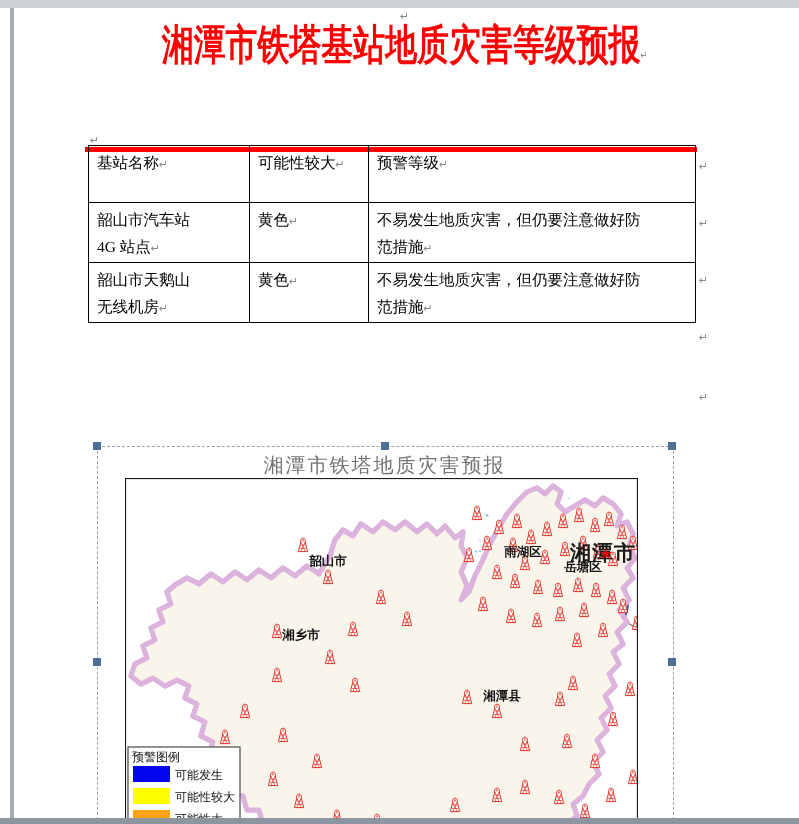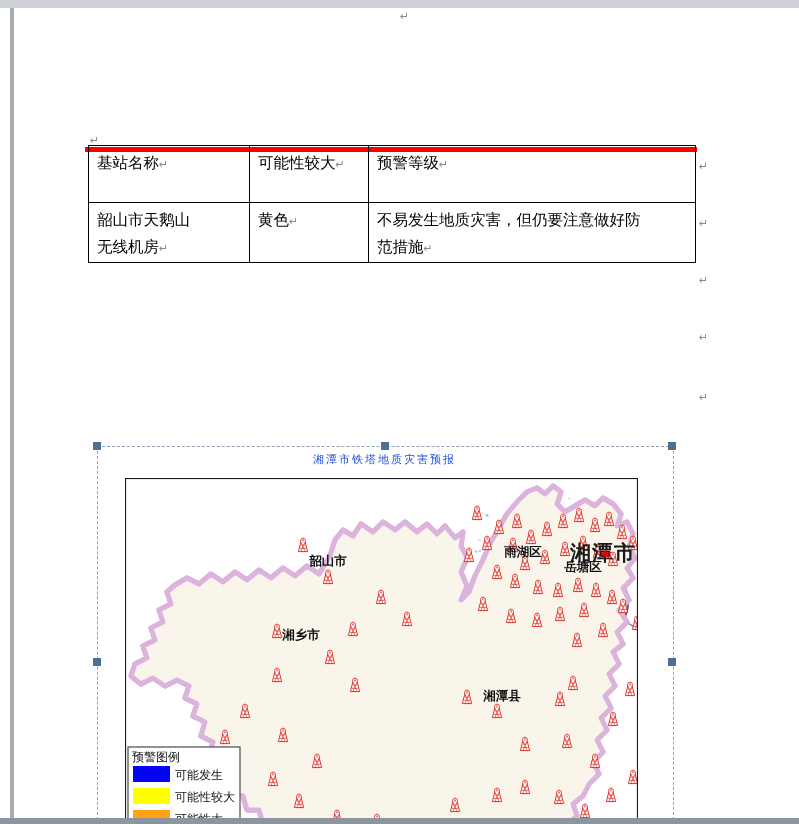--- a/index.html
+++ b/index.html
@@ -20,53 +20,61 @@
          font-family:"DejaVu Sans","Liberation Sans",sans-serif;font-weight:900;font-size:42px;line-height:1.2;white-space:nowrap;}
   #title .squeeze{display:inline-block;transform:scaleX(.76);transform-origin:50% 50%;}
   #dateline{left:85px;top:106px;width:515px;text-align:center;font-size:19px;font-weight:bold;}
   #rule{left:85px;top:147px;width:612px;height:5px;background:#fe0000;}
   
   #fc-table{position:absolute;left:88px;top:145px;border-collapse:collapse;table-layout:fixed;font-size:15.5px;}
   #fc-table td{border:1.6px solid #000;vertical-align:top;padding:3px 8px 0 8px;line-height:27px;white-space:pre-wrap;overflow:hidden;}
   
   #figure{left:97px;top:446px;width:575px;height:378px;border:1px dashed #94a2b6;border-bottom:none;overflow:hidden;background:#fff;}
   .handle{position:absolute;width:8px;height:8px;background:#4e6f93;z-index:30;}
-  #map-title{left:97px;top:452px;width:575px;text-align:center;font-size:11px;letter-spacing:2px;color:#1d4ed8;z-index:5;}
+  #map-title{left:97px;top:452px;width:575px;text-align:center;font-size:20px;letter-spacing:2px;color:#737373;z-index:5;}
   #map-wrap{left:125px;top:478px;width:513px;height:346px;}
   svg text{user-select:none;}
   .dist-label{font-family:"DejaVu Sans","Liberation Sans",sans-serif;font-weight:bold;font-size:12.5px;fill:#111;}
   .dist-label.big{font-family:"Liberation Serif",serif;font-weight:600;font-size:21px;letter-spacing:1px;fill:#1a1a1a;}
   .legend-text{font-size:12px;fill:#111;}
 </style>
 </head>
 <body>
 
 <div id="page">
 
   <div class="abs" id="top-bar"></div>
   <div class="abs" id="left-bar"></div>
 
   <span class="abs pm" id="pm-top">↵</span>
 
+  <div class="abs" id="title"><span class="squeeze"><span>湘潭市铁塔基站地质灾害等级预报</span><span class="pm">↵</span></span></div>
 
 
   <span class="abs pm" id="pm-prerule">↵</span>
   <div class="abs" id="rule"></div>
 
   <table id="fc-table">
     <colgroup>
         <col style="width:161px">
         <col style="width:119px">
         <col style="width:327px">
       </colgroup>
     <tbody>
         <tr style="height:57px">
       <td><span>基站名称</span><span class="pm">↵</span></td>
       <td><span>可能性较大</span><span class="pm">↵</span></td>
       <td><span>预警等级</span><span class="pm">↵</span></td>
+    </tr>
+    <tr style="height:56px">
+      <td><span>韶山市汽车站
+4G 站点</span><span class="pm">↵</span></td>
+      <td><span>黄色</span><span class="pm">↵</span></td>
+      <td><span>不易发生地质灾害，但仍要注意做好防
+范措施</span><span class="pm">↵</span></td>
     </tr>
     <tr style="height:57px">
       <td><span>韶山市天鹅山
 无线机房</span><span class="pm">↵</span></td>
       <td><span>黄色</span><span class="pm">↵</span></td>
       <td><span>不易发生地质灾害，但仍要注意做好防
 范措施</span><span class="pm">↵</span></td>
     </tr>
   </tbody>
     </table>

